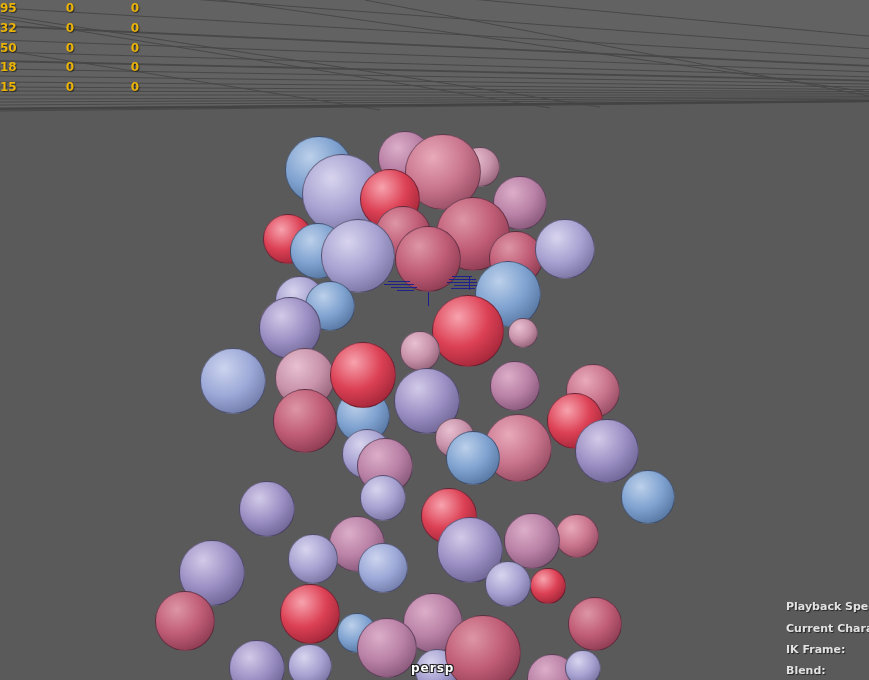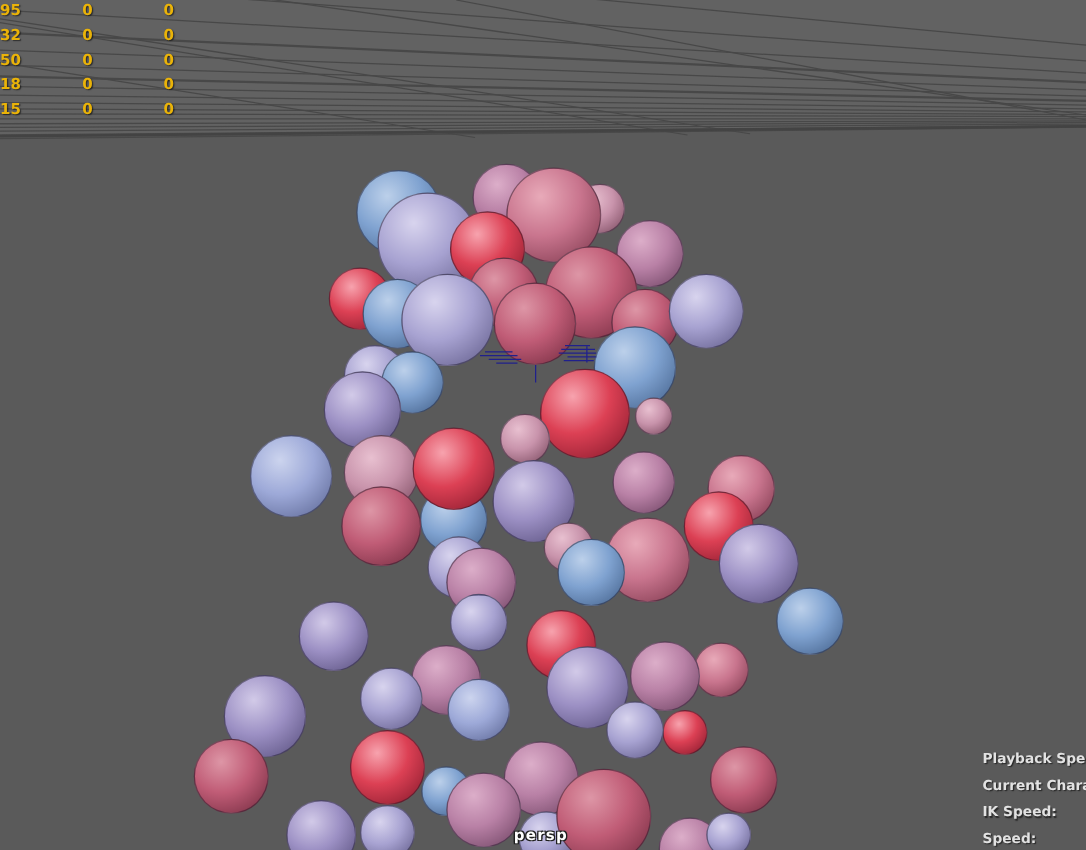--- a/index.html
+++ b/index.html
@@ -161,17 +161,17 @@
       </div>
       <div class="pc-row" style="top: 81.2px;">
         <span class="pc-cell pc-c1">15</span>
         <span class="pc-cell pc-c2">0</span>
         <span class="pc-cell pc-c3">0</span>
       </div>
     </div>
   <div id="hud-bottom-right">
       <div class="hud-line" style="top: 600px;">Playback Speed:</div>
       <div class="hud-line" style="top: 622px;">Current Character:</div>
-      <div class="hud-line" style="top: 643px;">IK Speed:</div>
-      <div class="hud-line" style="top: 664px;">Speed:</div>
+      <div class="hud-line" style="top: 643px;">IK Frame:</div>
+      <div class="hud-line" style="top: 664px;">Blend:</div>
     </div>
   <div id="camera-label">persp</div>
 </div>
 
 </body></html>

